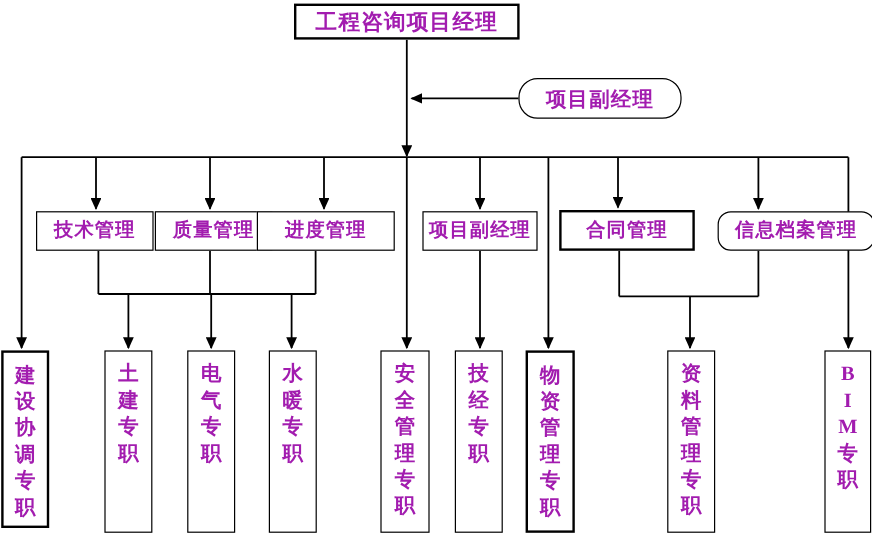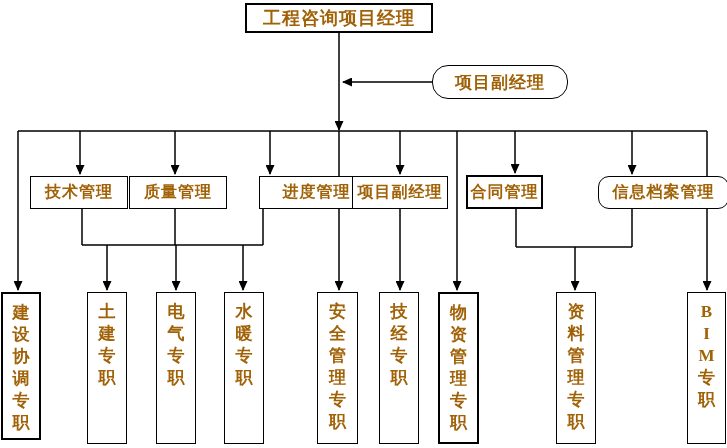--- a/index.html
+++ b/index.html
@@ -1,21 +1,21 @@
 <!DOCTYPE html>
 <html><head>
 <meta charset="utf-8">
 <style>
   html,body{margin:0;padding:0;background:#ffffff;}
   #stage{
     position:relative;
     width:727px;height:448px;
     background:#ffffff;
     font-family:"Liberation Serif","DejaVu Serif",serif;
-    color:#a16207;
+    color:#a21caf;
     overflow:hidden;
   }
   #wires{position:absolute;left:0;top:0;width:727px;height:448px;}
   .box{
     position:absolute;
     box-sizing:border-box;
     border:1.5px solid #000;
     background:#fff;
     display:flex;
     align-items:center;
@@ -23,23 +23,23 @@
     font-weight:bold;
     text-align:center;
     white-space:nowrap;
   }
   .bold-border{border-width:2.5px;}
   .root-box{left:245px;top:3px;width:188px;height:30px;font-size:18px;letter-spacing:1px;border-width:2px;}
   .deputy-box{left:432px;top:65px;width:136px;height:34px;font-size:17px;letter-spacing:1px;border-radius:16px;}
   .dept{height:33px;top:176px;font-size:16px;letter-spacing:1px;}
   .dept-1{left:30px;width:98px;}
   .dept-2{left:129px;width:98px;}
-  .dept-3{left:214px;width:115px;margin-left:45px;}
+  .dept-3{left:214px;width:115px;}
   .dept-4{left:352px;width:96px;}
-  .dept-5{left:466px;width:77px;top:175px;height:34px;}
+  .dept-5{left:466px;width:113px;top:175px;height:34px;}
   .dept-6{left:598px;width:131px;border-radius:11px;}
   .vbox{
     top:292px;width:40px;height:152px;
     flex-direction:column;
     justify-content:flex-start;
     padding-top:10px;
     font-size:17px;
     line-height:1;
   }
   .vbox span{display:block;margin-bottom:5px;}

